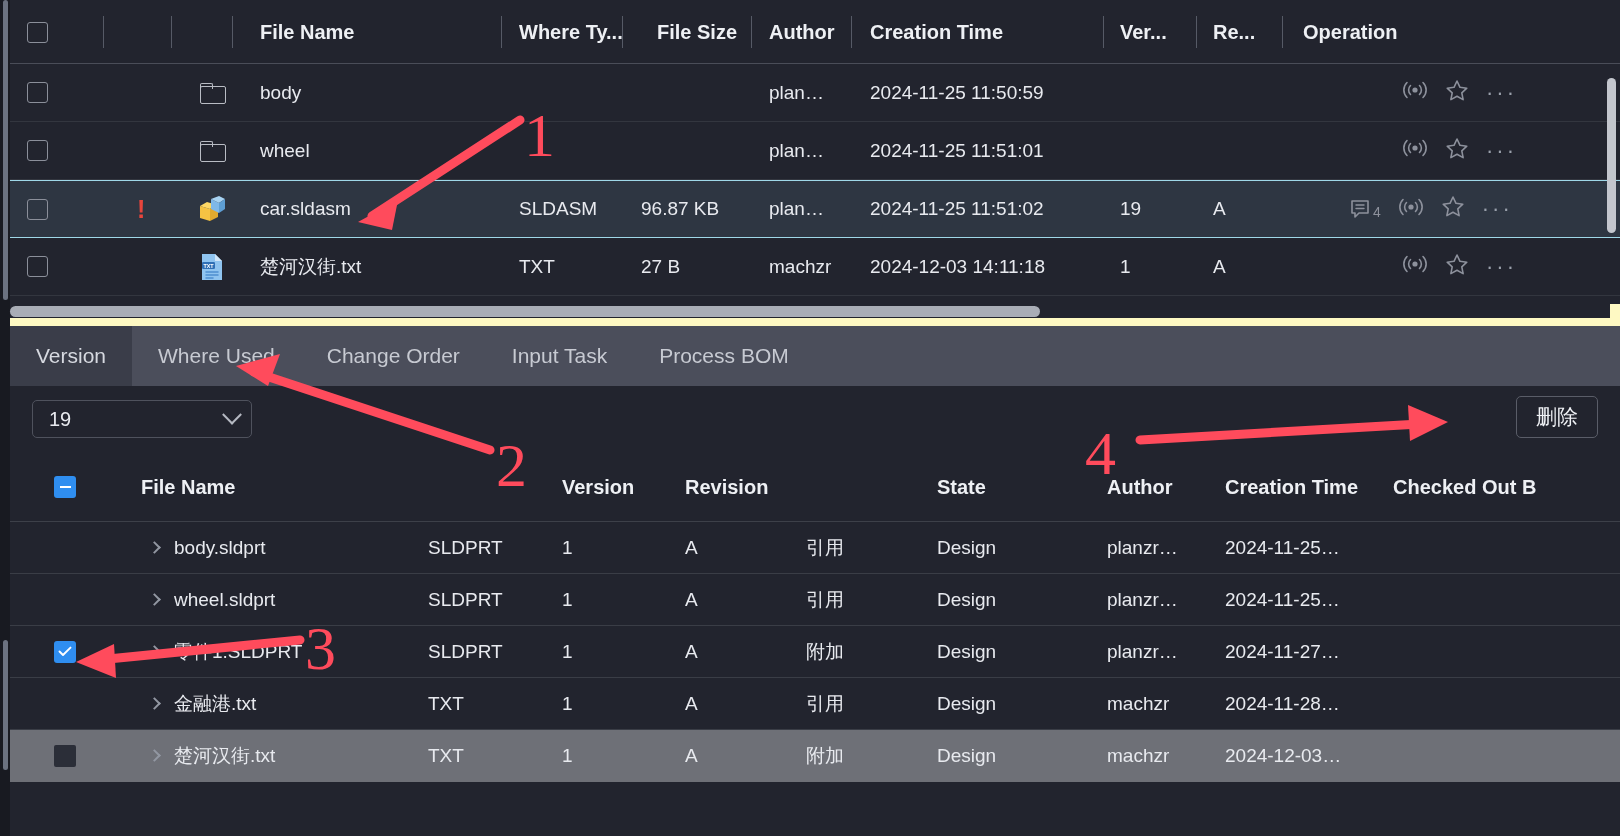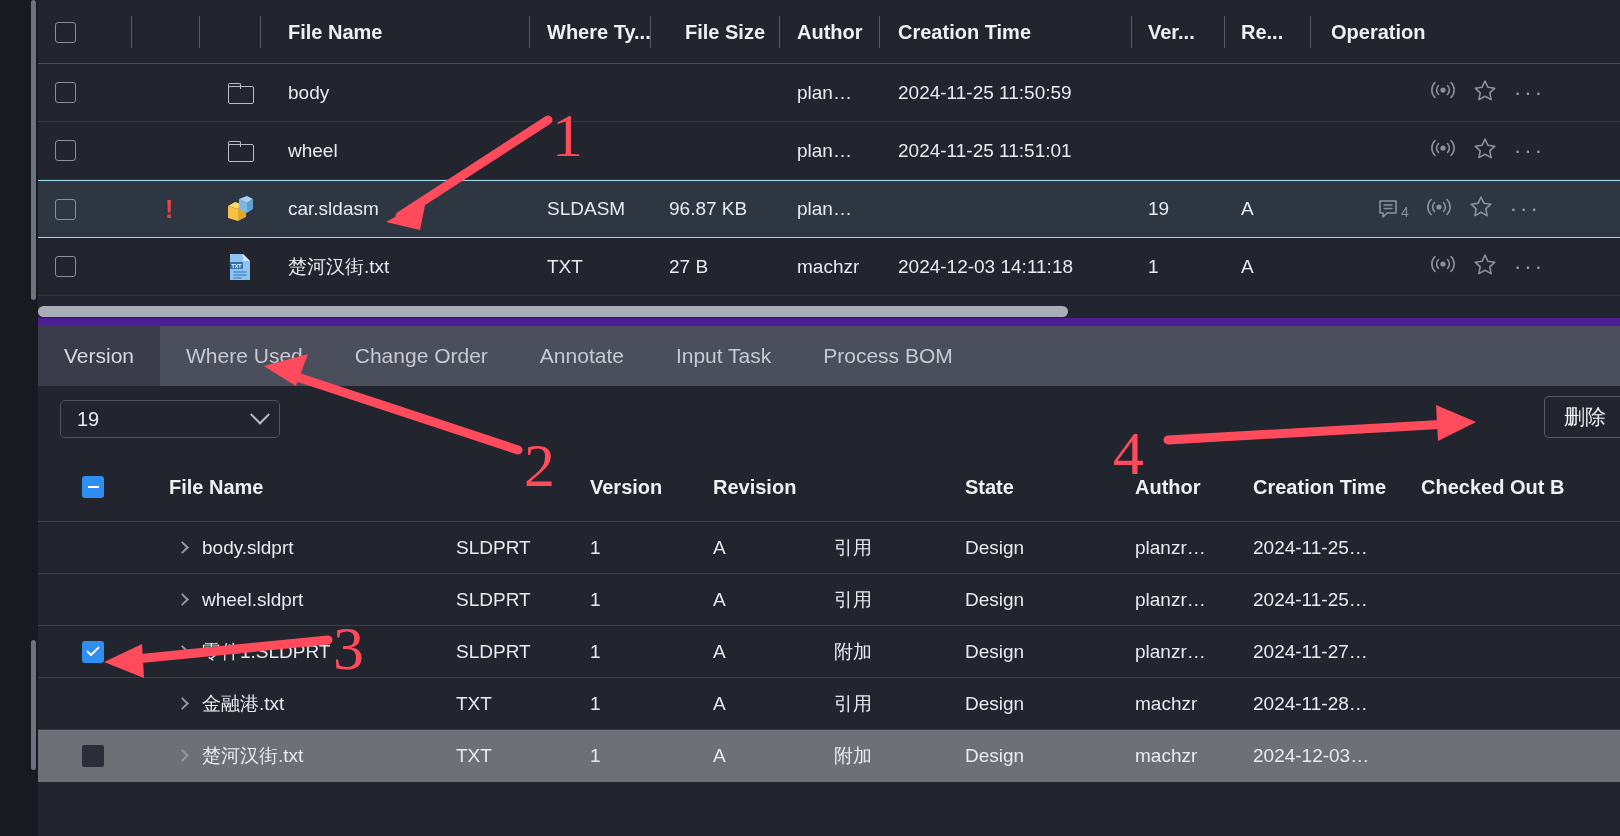--- a/index.html
+++ b/index.html
@@ -5,21 +5,21 @@
   * { box-sizing: border-box; margin: 0; padding: 0; }
   html, body {
     width: 1620px; height: 836px;
     background: #181a21;
     font-family: "Liberation Sans", "DejaVu Sans", sans-serif;
     overflow: hidden;
   }
   body { position: relative; }
 
   
-  .app { position: absolute; inset: 0; background: #4c1d95; margin-left: 28px; }
+  .app { position: absolute; inset: 0; background: #fef9c3; }
 
   
   .left-gutter {
     position: absolute; left: 0; top: 0; width: 10px; height: 836px;
     background: #181a21;
   }
   .left-gutter-bar {
     position: absolute; left: 3px; top: 0; width: 5px; height: 300px;
     background: #6b7280; border-radius: 3px;
   }
@@ -310,20 +310,21 @@
           <path d="M12 13 L12 25 L20 21 L20 9 Z" fill="#e0a92e"></path>
           <path d="M13 3 L13 13 L21 17 L21 7 Z" fill="#7fb8e8"></path>
           <path d="M13 3 L21 0 L27 3 L21 7 Z" fill="#a7d3f2"></path>
           <path d="M21 7 L21 17 L27 13 L27 3 Z" fill="#5e9fd4"></path>
         </svg>
       </div>
       <div class="td" style="left:250px">car.sldasm</div>
       <div class="td" style="left:509px">SLDASM</div>
       <div class="td" style="left:631px">96.87 KB</div>
       <div class="td" style="left:759px">plan…</div>
+      <div class="td" style="left:860px">2024-11-25 11:51:02</div>
       <div class="td" style="left:1110px">19</div>
       <div class="td" style="left:1203px">A</div>
       <div class="td" style="left:1340px">
         <span class="op-icons">
           <span class="op-comment">
             <svg width="22" height="21" viewBox="0 0 22 21">
                 <path d="M2 2h16v12H9l-4 4v-4H2z" fill="none" stroke="#8d919c" stroke-width="1.6" stroke-linejoin="round"></path>
                 <path d="M6 6h8M6 9.5h8" stroke="#8d919c" stroke-width="1.4" stroke-linecap="round"></path>
               </svg>
             <span class="cnt">4</span>
@@ -397,23 +398,20 @@
 
   <div class="tabbar">
     <div class="tab active-pane">
         <span>Version</span>
       </div>
     <div class="tab">
         <span>Where Used</span>
       </div>
     <div class="tab">
         <span>Change Order</span>
-      </div>
-    <div class="tab">
-        <span>Annotate</span>
       </div>
     <div class="tab">
         <span>Input Task</span>
       </div>
     <div class="tab">
         <span>Process BOM</span>
       </div>
   </div>
 
   <div class="bot-panel">

